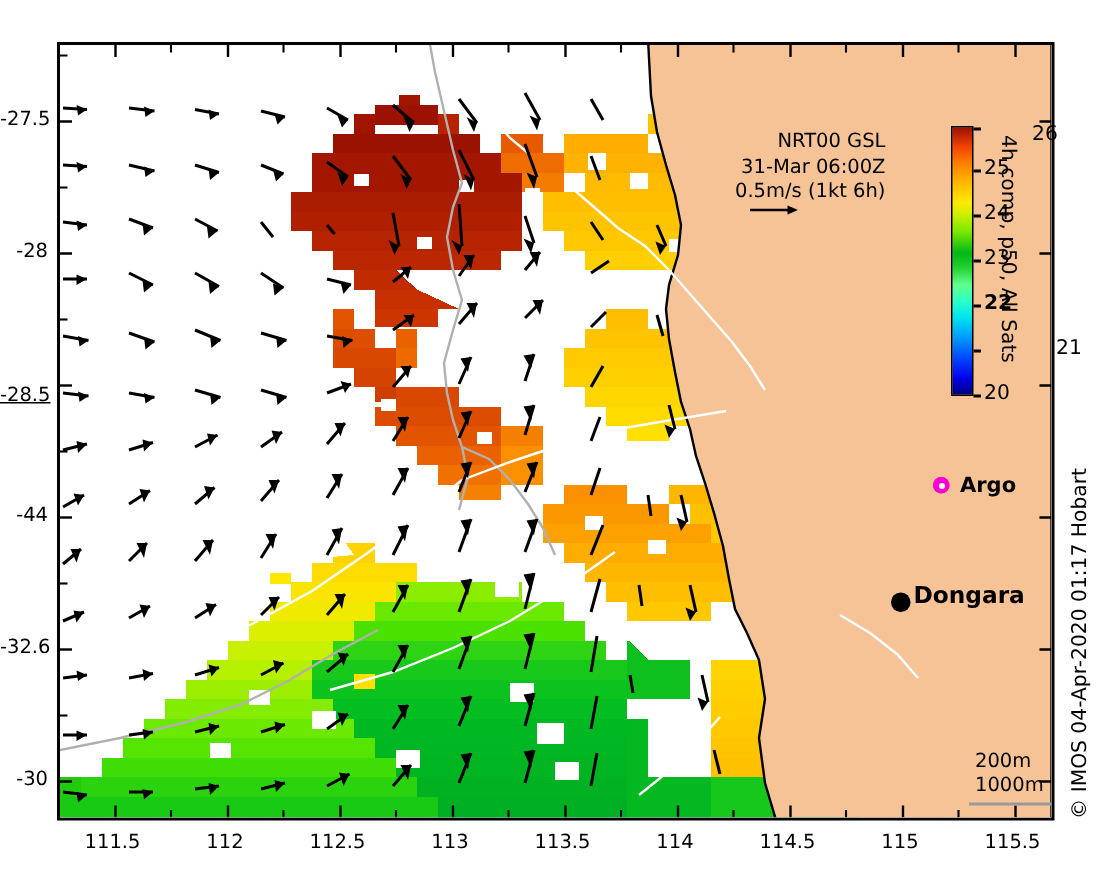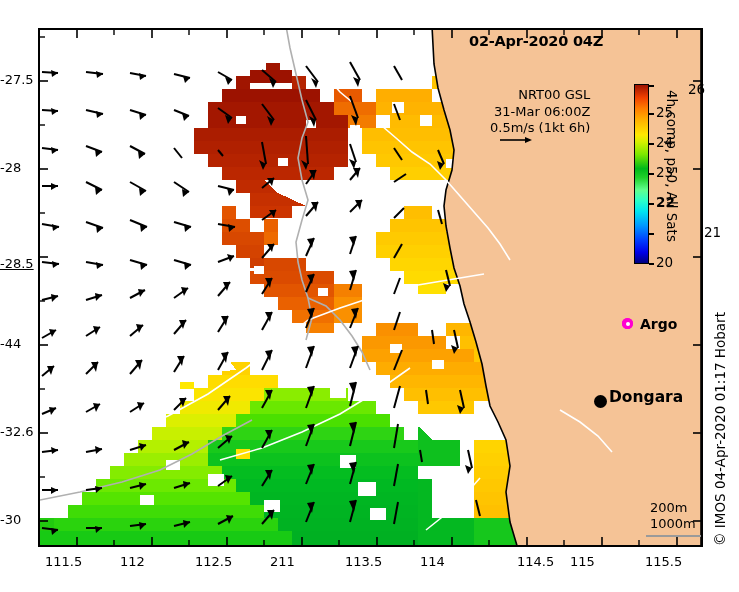--- a/index.html
+++ b/index.html
@@ -10,23 +10,23 @@
 
   
   #plot-frame{position:absolute;left:38px;top:28px;width:665px;height:519px;
               border:2px solid #000;box-sizing:border-box;background:#ffffff;
               overflow:hidden;}
   #plot-inner{position:absolute;left:0;top:0;width:661px;height:515px;overflow:hidden;}
 
   .layer{position:absolute;left:0;top:0;width:661px;height:515px;}
 
   
-  .xtick-label{position:absolute;font-size:13px;color:#000;
+  .xtick-label{position:absolute;font-size:13px;color:#000;text-align:center;
                width:60px;top:554px;}
-  .ytick-label{position:absolute;font-size:13px;color:#000;
+  .ytick-label{position:absolute;font-size:13px;color:#000;text-align:right;
                width:32px;left:0px;}
 
   
   #date-label{position:absolute;left:467px;top:31px;font-size:14.5px;
               font-weight:bold;color:#000;letter-spacing:-0.2px;}
   #prod-block{position:absolute;left:488px;top:85px;font-size:13px;color:#000;
               line-height:16.5px;white-space:nowrap;}
   #prod-block div{white-space:nowrap;}
   #vec-key-arrow{position:absolute;left:497px;top:133px;width:34px;height:10px;}
 
@@ -614,21 +614,20 @@
           <line x1="149" y1="515" x2="149" y2="510"></line>
         <line x1="224" y1="515" x2="224" y2="510"></line>
           <line x1="299" y1="515" x2="299" y2="510"></line>
         <line x1="374" y1="515" x2="374" y2="510"></line>
           <line x1="449" y1="515" x2="449" y2="510"></line>
         <line x1="524" y1="515" x2="524" y2="510"></line>
           <line x1="599" y1="515" x2="599" y2="510"></line>
       </g>
     </svg>
 
-    <div id="date-label" style="left:429px;top:3px;">02-Apr-2020 04Z</div>
 
     <div id="prod-block" style="left:450px;top:57px;text-align:right;">
       <div>NRT00 GSL</div>
       <div>31-Mar 06:00Z</div>
       <div>0.5m/s (1kt 6h)</div>
     </div>
     <svg id="vec-key-arrow" style="left:459px;top:105px;" viewBox="0 0 34 10">
       <line x1="1" y1="5" x2="28" y2="5" stroke="#000" stroke-width="1.6"></line>
       <polygon points="33,5 26,2 26,8" fill="#000"></polygon>
     </svg>
@@ -664,24 +663,24 @@
     <div class="cb-label" style="top:29px;">25</div>
     <div class="cb-label" style="top:6px;margin-left:32px;">26</div>
 
     <div id="cb-title">4h comp, p50, All Sats</div>
   </div>
 
   <div>
     <div class="xtick-label" style="left:45px;">111.5</div>
     <div class="xtick-label" style="left:120px;">112</div>
     <div class="xtick-label" style="left:195px;">112.5</div>
-    <div class="xtick-label" style="left:270px;">211</div>
+    <div class="xtick-label" style="left:270px;">113</div>
     <div class="xtick-label" style="left:345px;">113.5</div>
     <div class="xtick-label" style="left:420px;">114</div>
-    <div class="xtick-label" style="left:517px;">114.5</div>
+    <div class="xtick-label" style="left:495px;">114.5</div>
     <div class="xtick-label" style="left:570px;">115</div>
     <div class="xtick-label" style="left:645px;">115.5</div>
   </div>
 
   <div>
     <div class="ytick-label" style="top:72px;">-27.5</div>
     <div class="ytick-label" style="top:160px;">-28</div>
     <div class="ytick-label" style="top:256px;text-decoration:underline;">-28.5</div>
     <div class="ytick-label" style="top:336px;">-44</div>
     <div class="ytick-label" style="top:424px;">-32.6</div>

